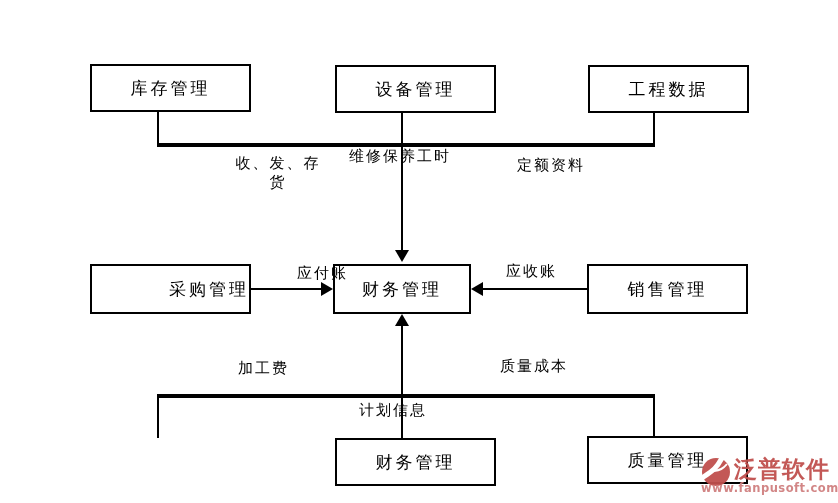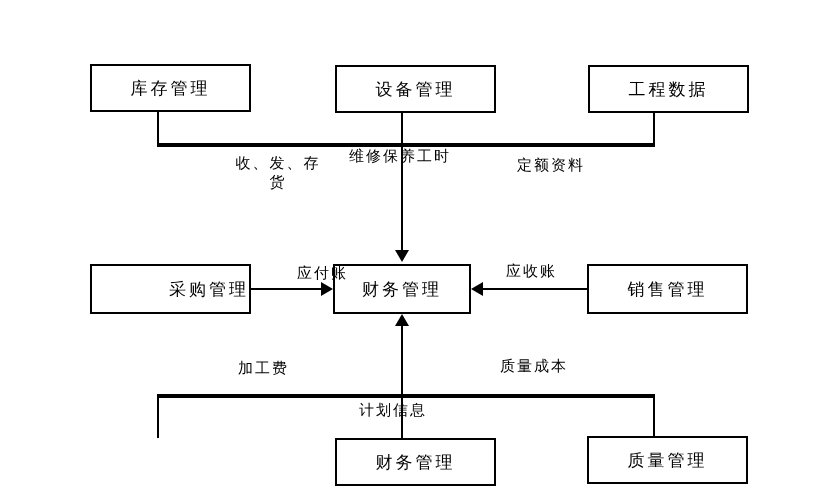--- a/index.html
+++ b/index.html
@@ -146,14 +146,23 @@
     <div>货</div>
   </div>
   <div class="lbl" style="left:349px; top:147px;">维修保养工时</div>
   <div class="lbl" style="left:517px; top:156px;">定额资料</div>
   <div class="lbl" style="left:257px; top:264px;margin-left:40px;">应付账</div>
   <div class="lbl" style="left:506px; top:262px;">应收账</div>
   <div class="lbl" style="left:238px; top:359px;">加工费</div>
   <div class="lbl" style="left:500px; top:357px;">质量成本</div>
   <div class="lbl" style="left:359px; top:401px;">计划信息</div>
 
+  <div id="watermark">
+    <svg id="wm-icon" width="32" height="32" viewBox="0 0 32 32">
+      <circle cx="16" cy="16" r="14" fill="#c0504d"></circle>
+      <path d="M2 22 C 10 16, 15 15, 22 2" stroke="#ffffff" stroke-width="5" fill="none"></path>
+      <path d="M27 8 C 23 13, 20 14, 14 15" stroke="#ffffff" stroke-width="2" fill="none"></path>
+    </svg>
+    <div id="wm-brand" style="color: rgb(192, 80, 77);">泛普软件</div>
+    <div id="wm-url" style="color: rgb(208, 128, 128);">www.fanpusoft.com</div>
+  </div>
 
 </div>
 
 </body></html>

